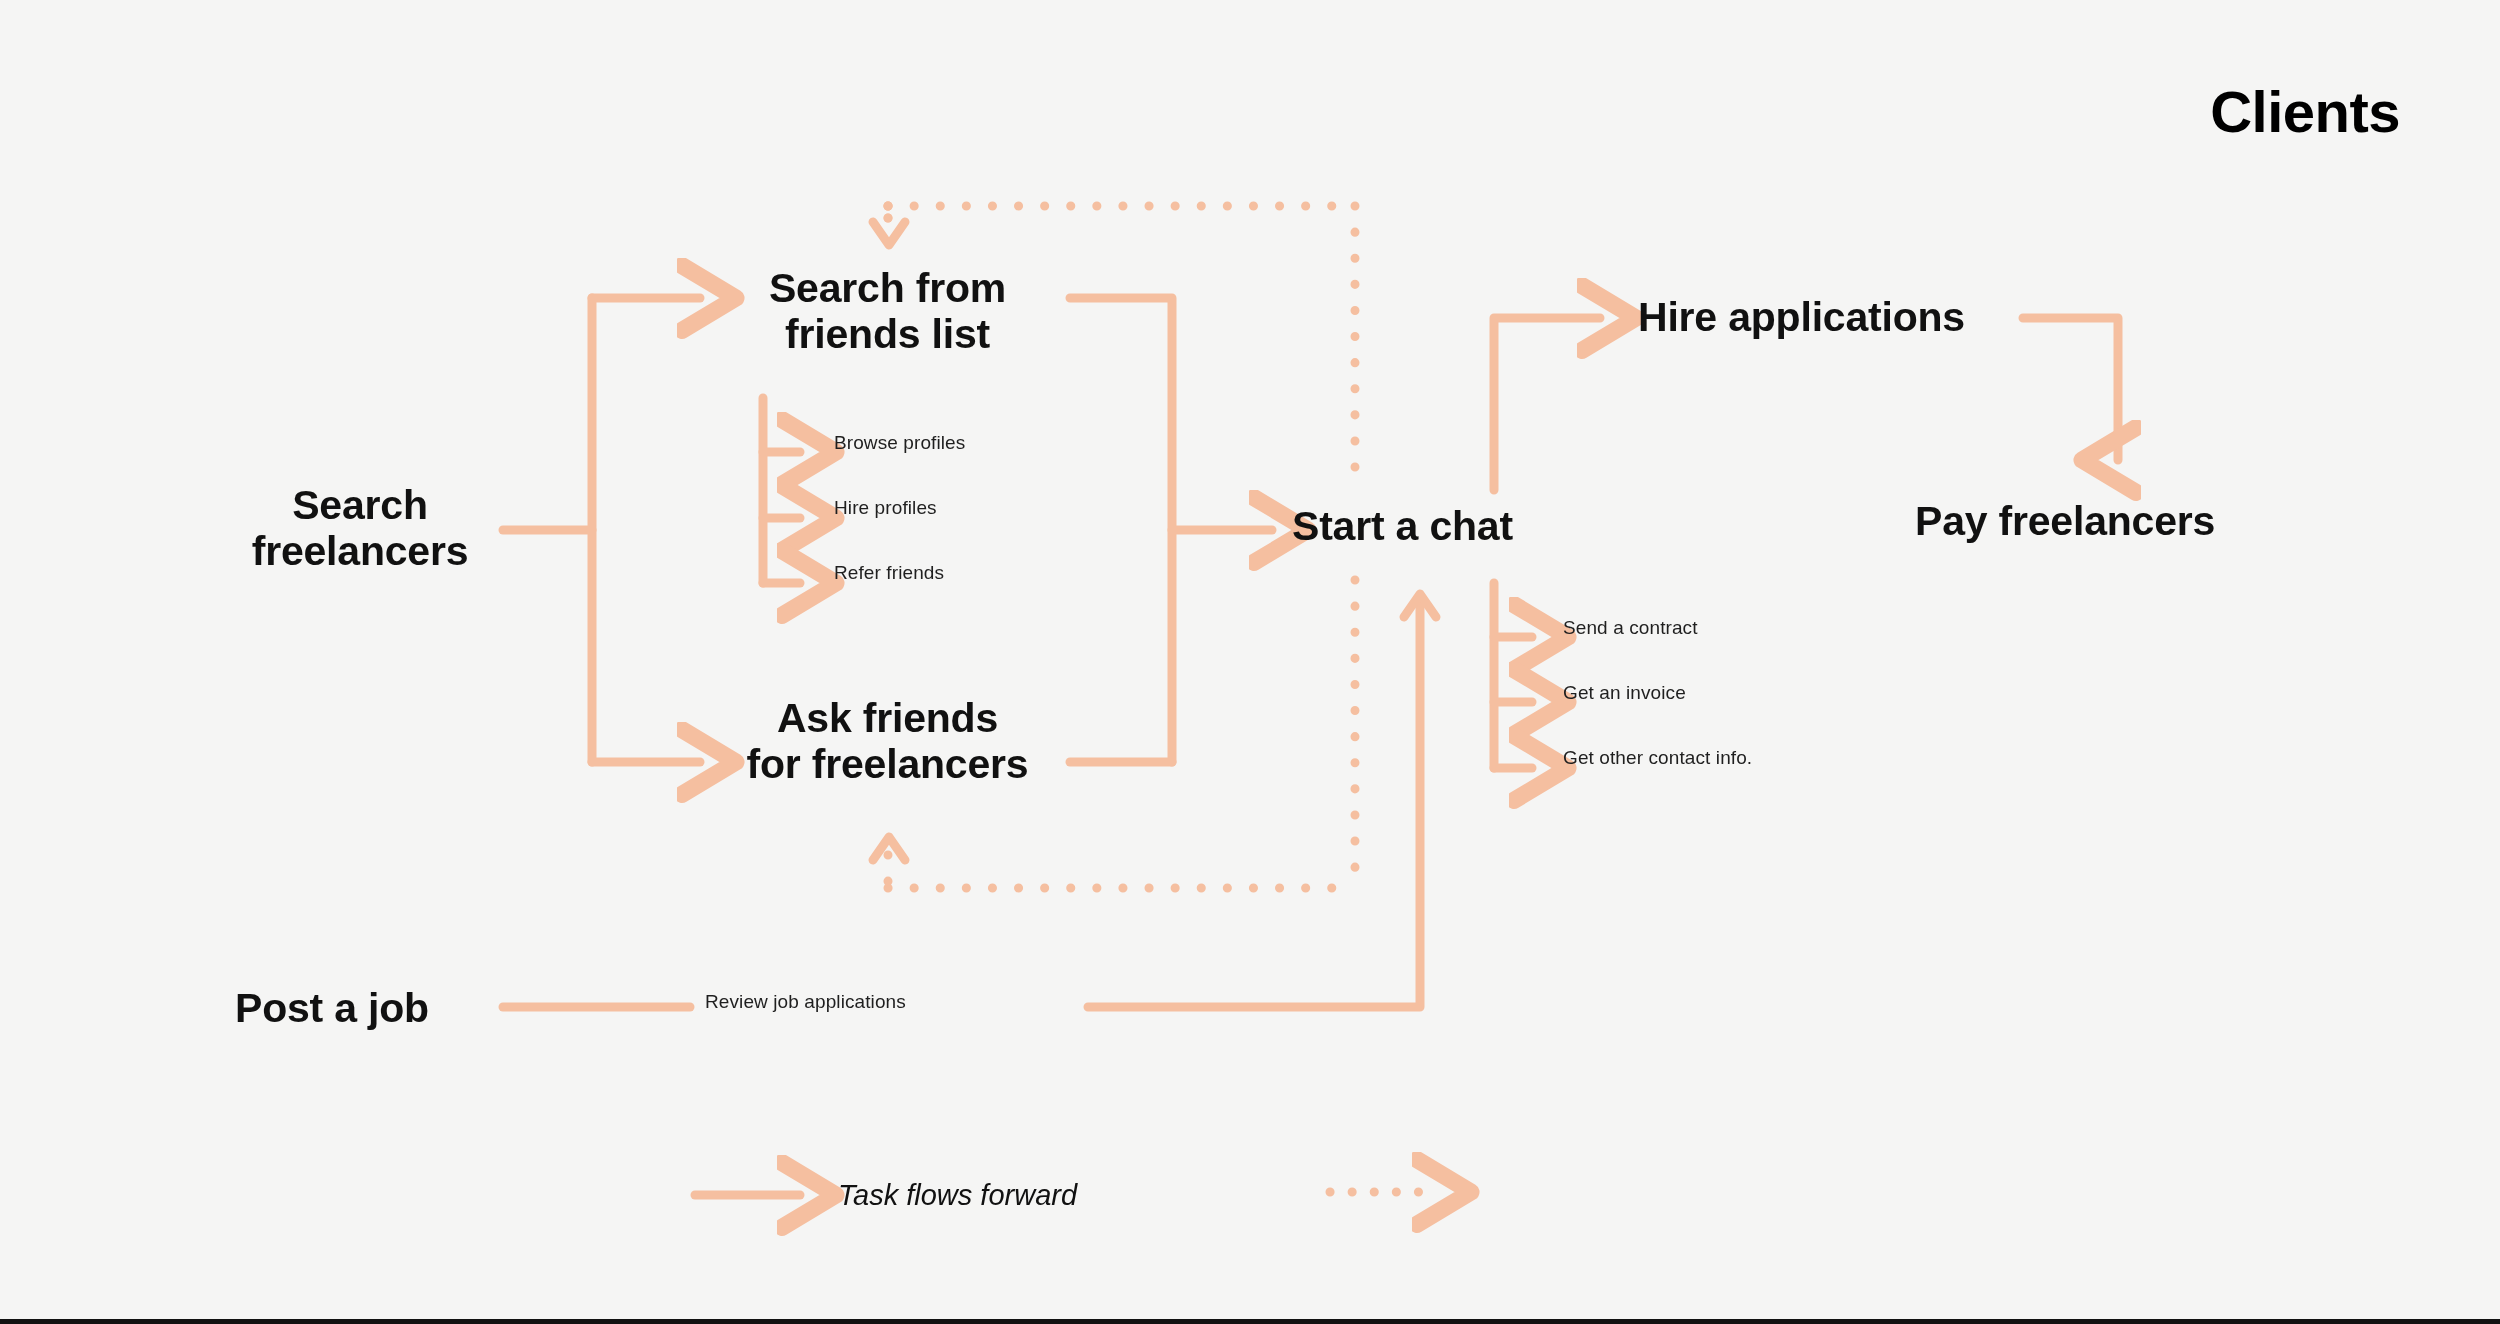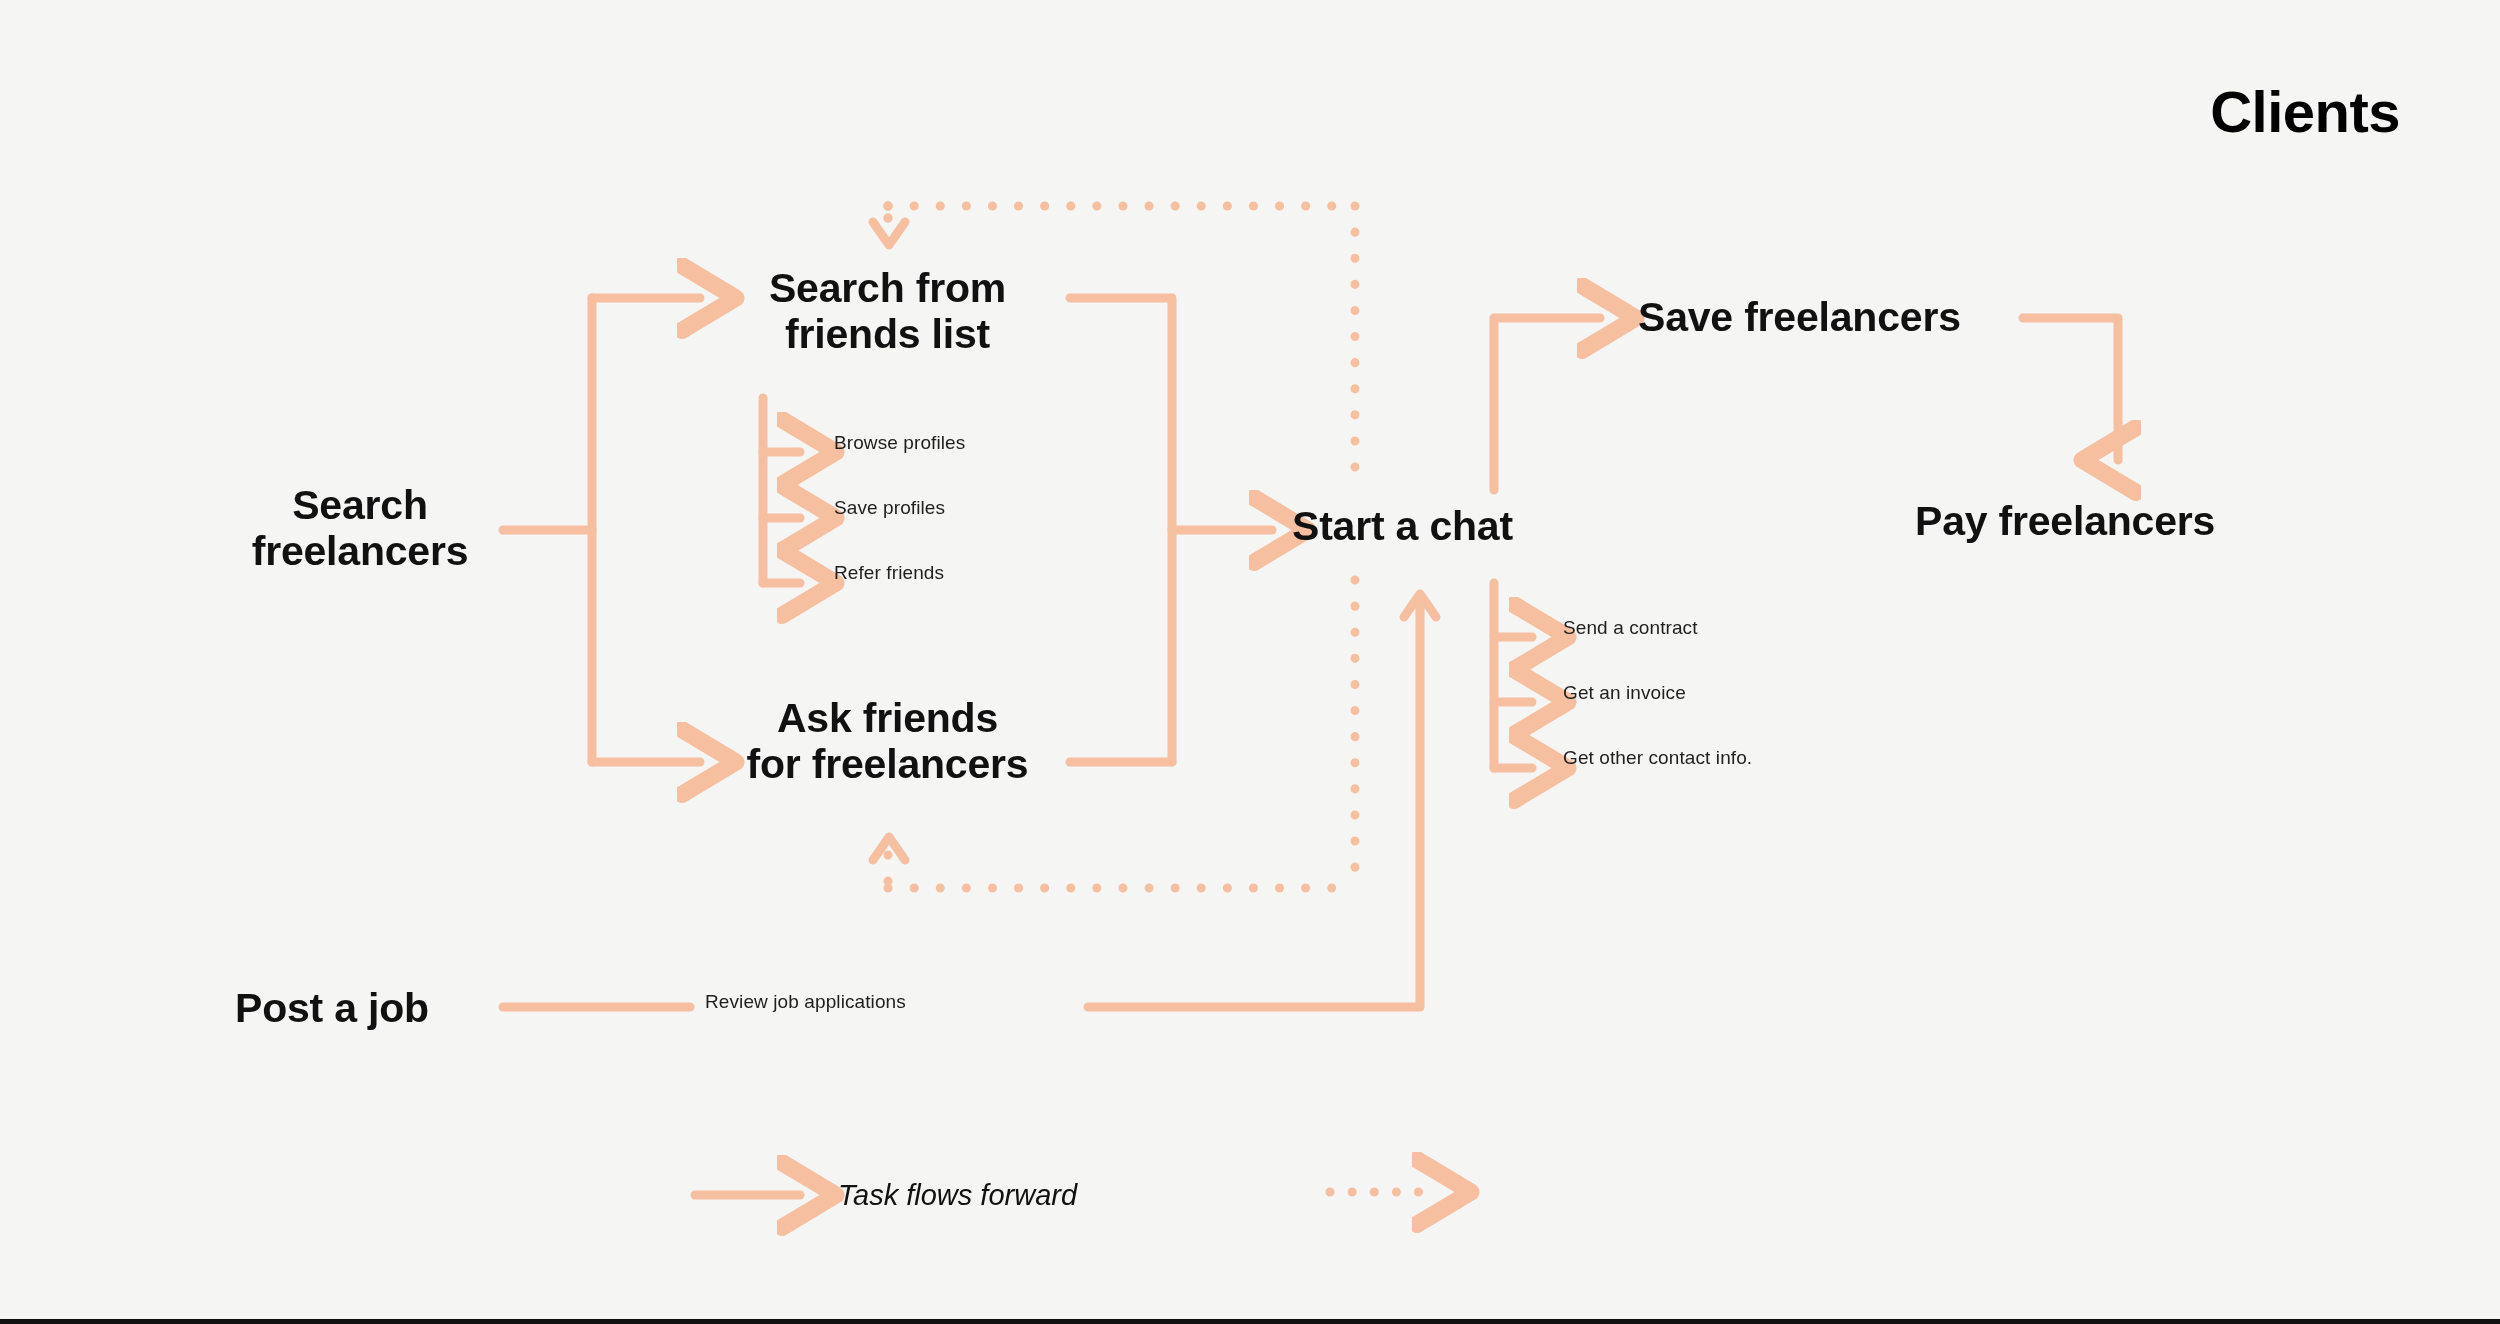--- a/index.html
+++ b/index.html
@@ -136,30 +136,30 @@
 friends list</div>
 
   <div class="node primary center" style="left:215px; top:482px; width:290px;">Search
 freelancers</div>
 
   <div class="node primary center" style="left:695px; top:695px; width:385px;">Ask friends
 for freelancers</div>
 
   <div class="node primary" style="left:1292px; top:503px;">Start a chat</div>
 
-  <div class="node primary" style="left:1638px; top:294px;">Save freelancers</div>
+  <div class="node primary" style="left:1638px; top:294px;">Hire applications</div>
 
   <div class="node primary" style="left:1915px; top:498px;">Pay freelancers</div>
 
   <div class="node primary" style="left:235px; top:985px;">Post a job</div>
 
   <div class="sub" style="left:705px; top:991px;">Review job applications</div>
 
   <div class="sub" style="left:834px; top:432px;">Browse profiles</div>
-  <div class="sub" style="left:834px; top:497px;">Save profiles</div>
+  <div class="sub" style="left:834px; top:497px;">Hire profiles</div>
   <div class="sub" style="left:834px; top:562px;">Refer friends</div>
 
   <div class="sub" style="left:1563px; top:617px;">Send a contract</div>
   <div class="sub" style="left:1563px; top:682px;">Get an invoice</div>
   <div class="sub" style="left:1563px; top:747px;">Get other contact info.</div>
 
   <div class="legend-label" style="left:838px; top:1177px;">Task flows forward</div>
 
 </div>
 

